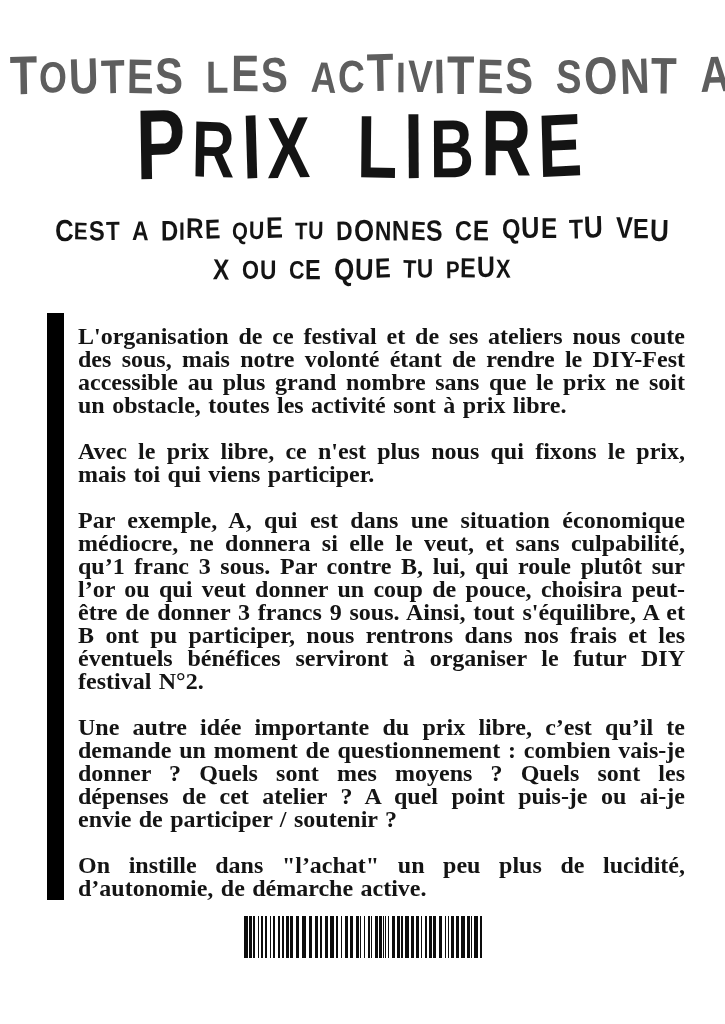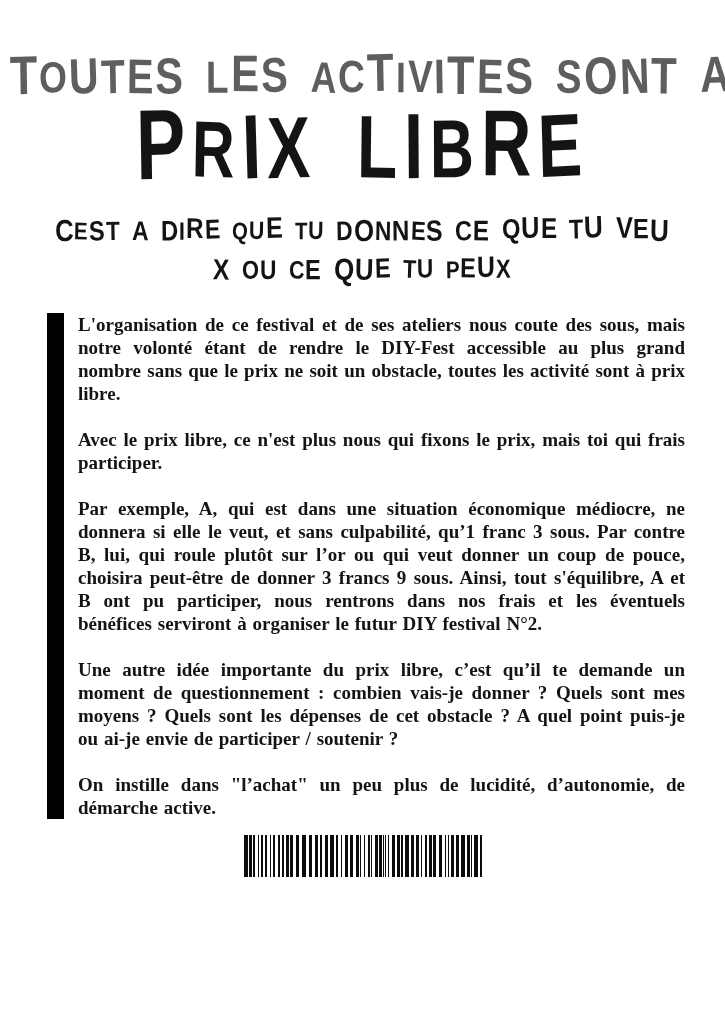--- a/index.html
+++ b/index.html
@@ -61,26 +61,27 @@
   .accent-bar {
     flex: none;
     width: 17px;
     background: #000;
   }
   .paragraphs {
     flex: 1;
     margin-left: 14px;
     font-family: "Liberation Serif", "DejaVu Serif", serif;
     font-weight: 700;
-    font-size: 19px;
+    font-size: 24px;
     line-height: 23px;
     color: var(--text-black, #121212);
     text-align: justify;
     text-align-last: left;
     word-spacing: 0.06em;
+    margin-top: 12px;
   }
   .paragraphs p { margin: 0; }
   .paragraphs p.gap { margin-bottom: 23px; }
   
   .barcode-wrap {
     margin: 16px auto 0;
     width: 240px;
     text-align: center;
   }
   .bars {
@@ -109,23 +110,23 @@
   <h1 class="h-top"><span><span class="gc" style="font-size: 111.964%; transform: rotate(-1.10014deg) translateY(1.38254px);">T</span><span class="gc" style="font-size: 89.4877%; transform: rotate(1.27462deg) translateY(0.0858272px);">O</span><span class="gc" style="font-size: 102.514%; transform: rotate(-2.23346deg) translateY(0.837334px);">U</span><span class="gc" style="font-size: 97.7171%; transform: rotate(-1.25479deg) translateY(0.560601px);">T</span><span class="gc" style="font-size: 99.7905%; transform: rotate(0.760178deg) translateY(0.680219px);">E</span><span class="gc" style="font-size: 104.278%; transform: rotate(-0.521113deg) translateY(0.93913px);">S</span></span> <span><span class="gc" style="font-size: 92.3051%; transform: rotate(-0.221138deg) translateY(0.24837px);">L</span><span class="gc" style="font-size: 105.443%; transform: rotate(0.273349deg) translateY(-1.00633px);">E</span><span class="gc" style="font-size: 99.9698%; transform: rotate(-2.04607deg) translateY(-0.690563px);">S</span></span> <span><span class="gc" style="font-size: 88.7407%; transform: rotate(2.20936deg) translateY(-0.0427314px);">A</span><span class="gc" style="font-size: 92.6491%; transform: rotate(1.24993deg) translateY(-0.268216px);">C</span><span class="gc" style="font-size: 109.345%; transform: rotate(-1.33347deg) translateY(-1.23143px);">T</span><span class="gc" style="font-size: 88.1255%; transform: rotate(0.225189deg) translateY(-0.0072422px);">I</span><span class="gc" style="font-size: 92.7833%; transform: rotate(1.01973deg) translateY(-0.275962px);">V</span><span class="gc" style="font-size: 99.4872%; transform: rotate(-1.22789deg) translateY(0.662725px);">I</span><span class="gc" style="font-size: 112.099%; transform: rotate(0.149177deg) translateY(1.39032px);">T</span><span class="gc" style="font-size: 99.2891%; transform: rotate(1.12721deg) translateY(0.651293px);">E</span><span class="gc" style="font-size: 104.749%; transform: rotate(-0.663444deg) translateY(0.966279px);">S</span></span> <span><span class="gc" style="font-size: 96.3887%; transform: rotate(2.30774deg) translateY(0.483965px);">S</span><span class="gc" style="font-size: 107.77%; transform: rotate(-1.94335deg) translateY(1.14057px);">O</span><span class="gc" style="font-size: 102.457%; transform: rotate(-2.11646deg) translateY(0.834046px);">N</span><span class="gc" style="font-size: 105.183%; transform: rotate(0.801096deg) translateY(0.991315px);">T</span></span> <span><span class="gc" style="font-size: 103.097%; transform: rotate(-1.75319deg) translateY(-0.870993px);">A</span></span></h1>
 
   <h1 class="h-main"><span><span class="gc" style="font-size: 111.964%; transform: rotate(-1.10014deg) translateY(1.38254px);">P</span><span class="gc" style="font-size: 89.4877%; transform: rotate(1.27462deg) translateY(0.0858272px);">R</span><span class="gc" style="font-size: 102.514%; transform: rotate(-2.23346deg) translateY(0.837334px);">I</span><span class="gc" style="font-size: 97.7171%; transform: rotate(-1.25479deg) translateY(0.560601px);">X</span></span> <span><span class="gc" style="font-size: 99.7905%; transform: rotate(0.760178deg) translateY(0.680219px);">L</span><span class="gc" style="font-size: 104.278%; transform: rotate(-0.521113deg) translateY(0.93913px);">I</span><span class="gc" style="font-size: 92.3051%; transform: rotate(-0.221138deg) translateY(0.24837px);">B</span><span class="gc" style="font-size: 105.443%; transform: rotate(0.273349deg) translateY(-1.00633px);">R</span><span class="gc" style="font-size: 99.9698%; transform: rotate(-2.04607deg) translateY(-0.690563px);">E</span></span></h1>
 
   <h2 class="h-sub"><span><span class="gc" style="font-size: 111.964%; transform: rotate(-1.10014deg) translateY(1.38254px);">C</span><span class="gc" style="font-size: 89.4877%; transform: rotate(1.27462deg) translateY(0.0858272px);">E</span><span class="gc" style="font-size: 102.514%; transform: rotate(-2.23346deg) translateY(0.837334px);">S</span><span class="gc" style="font-size: 97.7171%; transform: rotate(-1.25479deg) translateY(0.560601px);">T</span></span> <span><span class="gc" style="font-size: 99.7905%; transform: rotate(0.760178deg) translateY(0.680219px);">A</span></span> <span><span class="gc" style="font-size: 104.278%; transform: rotate(-0.521113deg) translateY(0.93913px);">D</span><span class="gc" style="font-size: 92.3051%; transform: rotate(-0.221138deg) translateY(0.24837px);">I</span><span class="gc" style="font-size: 105.443%; transform: rotate(0.273349deg) translateY(-1.00633px);">R</span><span class="gc" style="font-size: 99.9698%; transform: rotate(-2.04607deg) translateY(-0.690563px);">E</span></span> <span><span class="gc" style="font-size: 88.7407%; transform: rotate(2.20936deg) translateY(-0.0427314px);">Q</span><span class="gc" style="font-size: 92.6491%; transform: rotate(1.24993deg) translateY(-0.268216px);">U</span><span class="gc" style="font-size: 109.345%; transform: rotate(-1.33347deg) translateY(-1.23143px);">E</span></span> <span><span class="gc" style="font-size: 88.1255%; transform: rotate(0.225189deg) translateY(-0.0072422px);">T</span><span class="gc" style="font-size: 92.7833%; transform: rotate(1.01973deg) translateY(-0.275962px);">U</span></span> <span><span class="gc" style="font-size: 99.4872%; transform: rotate(-1.22789deg) translateY(0.662725px);">D</span><span class="gc" style="font-size: 112.099%; transform: rotate(0.149177deg) translateY(1.39032px);">O</span><span class="gc" style="font-size: 99.2891%; transform: rotate(1.12721deg) translateY(0.651293px);">N</span><span class="gc" style="font-size: 104.749%; transform: rotate(-0.663444deg) translateY(0.966279px);">N</span><span class="gc" style="font-size: 96.3887%; transform: rotate(2.30774deg) translateY(0.483965px);">E</span><span class="gc" style="font-size: 107.77%; transform: rotate(-1.94335deg) translateY(1.14057px);">S</span></span> <span><span class="gc" style="font-size: 102.457%; transform: rotate(-2.11646deg) translateY(0.834046px);">C</span><span class="gc" style="font-size: 105.183%; transform: rotate(0.801096deg) translateY(0.991315px);">E</span></span> <span><span class="gc" style="font-size: 103.097%; transform: rotate(-1.75319deg) translateY(-0.870993px);">Q</span><span class="gc" style="font-size: 110.47%; transform: rotate(-1.05715deg) translateY(-1.29635px);">U</span><span class="gc" style="font-size: 105.408%; transform: rotate(0.0621433deg) translateY(-1.0043px);">E</span></span> <span><span class="gc" style="font-size: 101.122%; transform: rotate(-1.65104deg) translateY(-0.757014px);">T</span><span class="gc" style="font-size: 113.992%; transform: rotate(-2.37482deg) translateY(-1.49952px);">U</span></span> <span><span class="gc" style="font-size: 109.79%; transform: rotate(0.259776deg) translateY(-1.25714px);">V</span><span class="gc" style="font-size: 103.075%; transform: rotate(-0.353325deg) translateY(-0.86971px);">E</span><span class="gc" style="font-size: 113.612%; transform: rotate(1.53887deg) translateY(1.47762px);">U</span><span class="gc" style="font-size: 106.809%; transform: rotate(1.15439deg) translateY(1.08511px);">X</span></span> <span><span class="gc" style="font-size: 95.4282%; transform: rotate(-0.317169deg) translateY(0.428552px);">O</span><span class="gc" style="font-size: 98.8691%; transform: rotate(0.0817216deg) translateY(0.627065px);">U</span></span> <span><span class="gc" style="font-size: 93.2155%; transform: rotate(0.369736deg) translateY(0.300897px);">C</span><span class="gc" style="font-size: 102.974%; transform: rotate(-0.260071deg) translateY(0.863881px);">E</span></span> <span><span class="gc" style="font-size: 113.52%; transform: rotate(1.92996deg) translateY(1.47228px);">Q</span><span class="gc" style="font-size: 111.935%; transform: rotate(1.45941deg) translateY(1.38085px);">U</span><span class="gc" style="font-size: 101.773%; transform: rotate(-1.95387deg) translateY(-0.794585px);">E</span></span> <span><span class="gc" style="font-size: 94.0267%; transform: rotate(2.10577deg) translateY(-0.347692px);">T</span><span class="gc" style="font-size: 98.487%; transform: rotate(-0.957338deg) translateY(-0.605019px);">U</span></span> <span><span class="gc" style="font-size: 89.7091%; transform: rotate(-0.844154deg) translateY(-0.0986038px);">P</span><span class="gc" style="font-size: 102.22%; transform: rotate(0.812792deg) translateY(-0.820377px);">E</span><span class="gc" style="font-size: 108.399%; transform: rotate(-0.593822deg) translateY(-1.17685px);">U</span><span class="gc" style="font-size: 95.9374%; transform: rotate(-0.511227deg) translateY(-0.457928px);">X</span></span></h2>
 
   <div class="body-block">
     <div class="accent-bar"></div>
     <div class="paragraphs">
       <p class="gap">L'organisation de ce festival et de ses ateliers nous coute des sous, mais notre volonté étant de rendre le DIY-Fest accessible au plus grand nombre sans que le prix ne soit un obstacle, toutes les activité sont à prix libre.</p>
-      <p class="gap">Avec le prix libre, ce n'est plus nous qui fixons le prix, mais toi qui frais participer.</p>
+      <p class="gap">Avec le prix libre, ce n'est plus nous qui fixons le prix, mais toi qui viens participer.</p>
       <p class="gap">Par exemple, A, qui est dans une situation économique médiocre, ne donnera si elle le veut, et sans culpabilité, qu’1 franc 3 sous. Par contre B, lui, qui roule plutôt sur l’or ou qui veut donner un coup de pouce, choisira peut-être de donner 3 francs 9 sous. Ainsi, tout s'équilibre, A et B ont pu participer, nous rentrons dans nos frais et les éventuels bénéfices serviront à organiser le futur DIY festival N°2.</p>
-      <p class="gap">Une autre idée importante du prix libre, c’est qu’il te demande un moment de questionnement : combien vais-je donner ? Quels sont mes moyens ? Quels sont les dépenses de cet obstacle ? A quel point puis-je ou ai-je envie de participer / soutenir ?</p>
+      <p class="gap">Une autre idée importante du prix libre, c’est qu’il te demande un moment de questionnement : combien vais-je donner ? Quels sont mes moyens ? Quels sont les dépenses de cet atelier ? A quel point puis-je ou ai-je envie de participer / soutenir ?</p>
       <p>On instille dans "l’achat" un peu plus de lucidité, d’autonomie, de démarche active.</p>
     </div>
   </div>
 
   <div class="barcode-wrap">
     <div class="bars">
         <i style="width:4px;margin-right:1px"></i>
         <i style="width:3px;margin-right:1px"></i>
         <i style="width:2px;margin-right:3px"></i>
         <i style="width:1px;margin-right:2px"></i>

